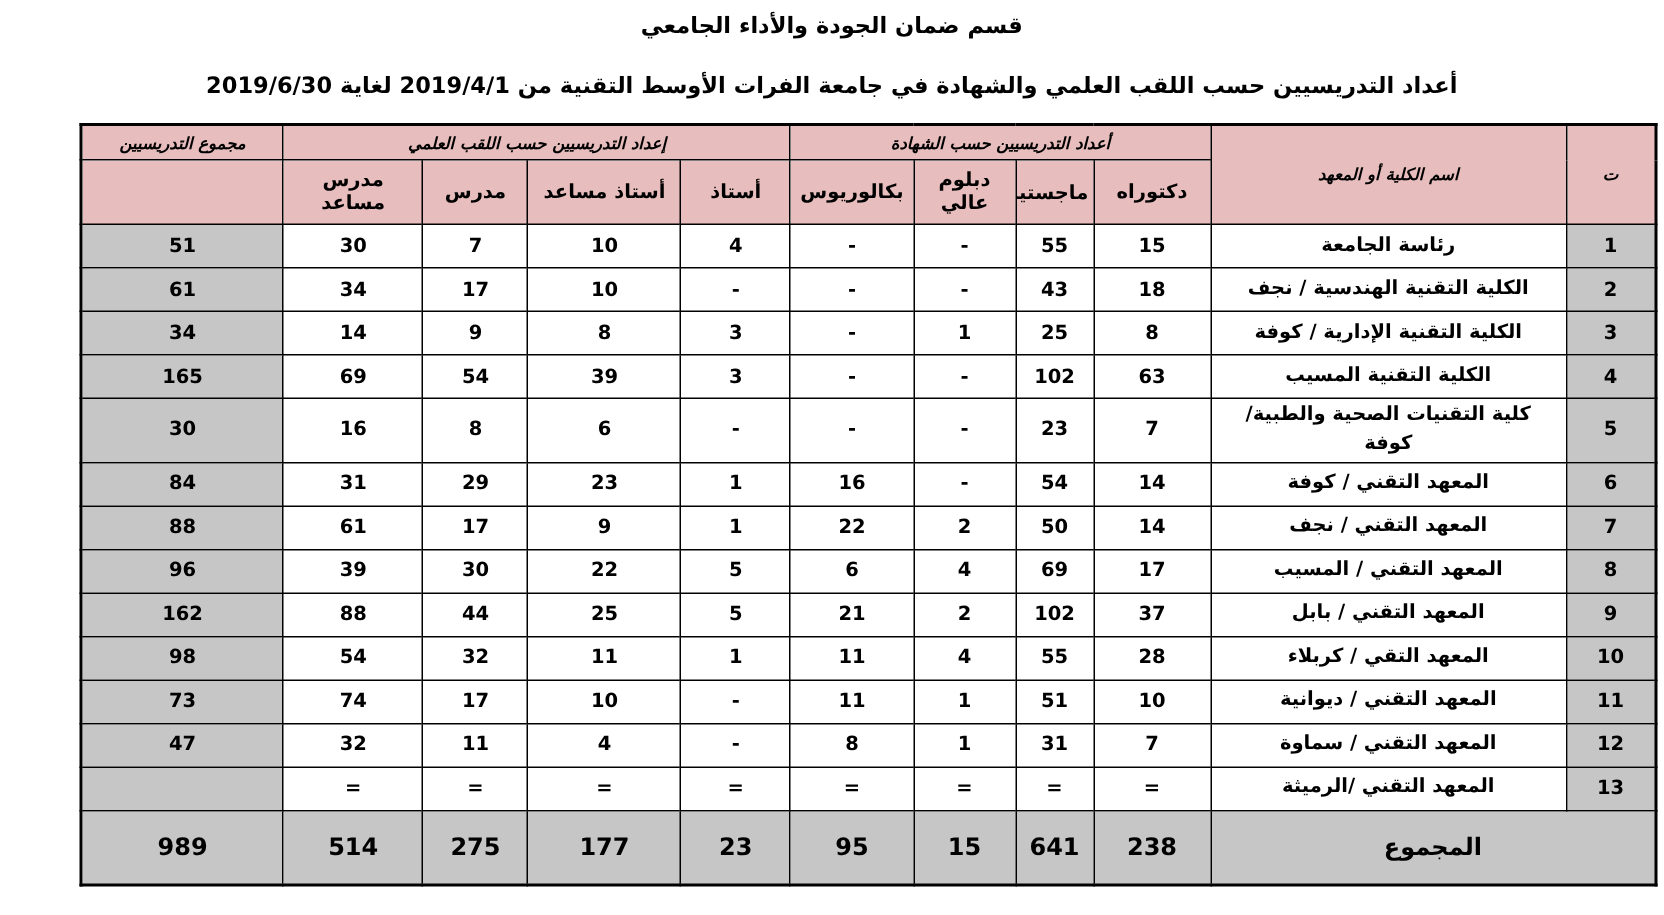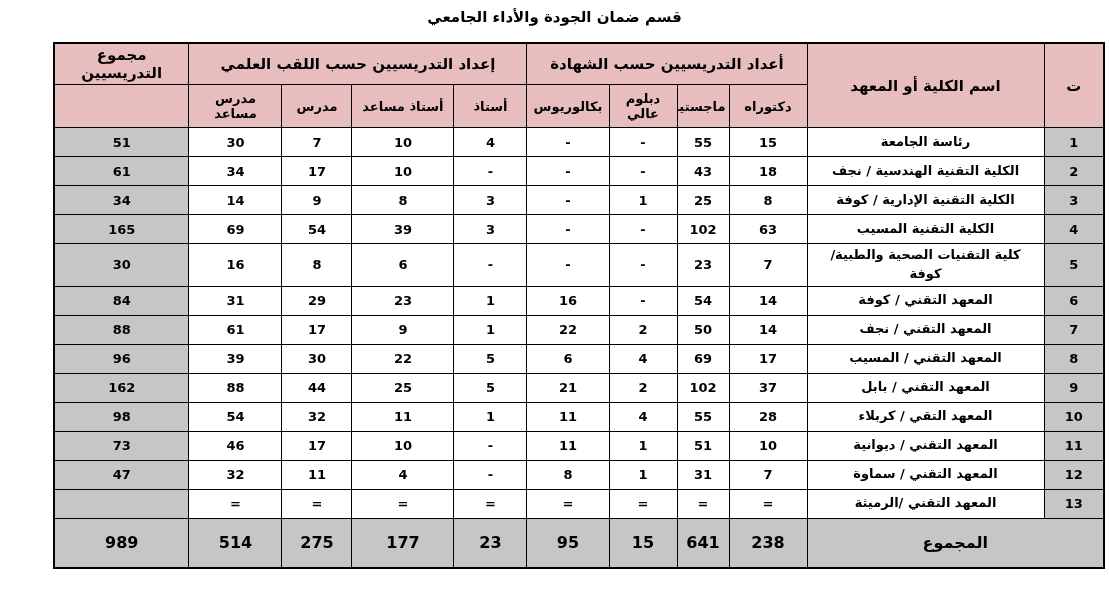--- a/index.html
+++ b/index.html
@@ -23,35 +23,36 @@
     width:1050px; margin:16px 4px 0 auto;
     direction:rtl; border:2px solid #000;
   }
   table.staff th, table.staff td {
     border:1px solid #000;
     text-align:center; vertical-align:middle;
     font-size:13px; font-weight:bold; color:#000;
     padding:2px 3px; overflow:hidden;
   }
   table.staff thead th { background:var(--pink); }
-  table.staff thead tr.group-row th { height:18px; font-size:15px; }
+  table.staff thead tr.group-row th { height:18px; font-size:11px;font-style:italic; }
   table.staff thead tr.sub-row th { height:38px; }
   th.masters-header { font-size:11.5px; padding:2px 1px; }
 
   tbody td { height:24px; background:#ffffff; }
   td.serial-cell, td.rowtotal-cell { background:var(--gray); }
   td.name-cell { white-space:pre-line; line-height:1.45;margin-top:21px; }
   tr.total-row td { background:var(--gray); height:44px; font-size:16px; }
 </style>
 </head>
 <body>
 
 <div class="page">
 
   <div class="title1">قسم ضمان الجودة والأداء الجامعي</div>
+  <div class="title2">أعداد التدريسيين حسب اللقب العلمي والشهادة في جامعة الفرات الأوسط التقنية من 2019/4/1 لغاية 2019/6/30</div>
 
   <table class="staff">
     <colgroup>
       <col style="width:60px">
         <col style="width:237px">
       <col style="width:78px">
         <col style="width:52px">
         <col style="width:68px">
         <col style="width:82px">
       <col style="width:73px">
@@ -215,21 +216,21 @@
         <tr>
           <td class="serial-cell">11</td>
           <td class="name-cell">المعهد التقني / ديوانية</td>
           <td class="num-cell">10</td>
           <td class="num-cell">51</td>
           <td class="num-cell">1</td>
           <td class="num-cell">11</td>
           <td class="num-cell">-</td>
           <td class="num-cell">10</td>
           <td class="num-cell">17</td>
-          <td class="num-cell">46</td>
+          <td class="num-cell">74</td>
           <td class="rowtotal-cell">73</td>
         </tr>
         <tr>
           <td class="serial-cell">12</td>
           <td class="name-cell">المعهد التقني / سماوة</td>
           <td class="num-cell">7</td>
           <td class="num-cell">31</td>
           <td class="num-cell">1</td>
           <td class="num-cell">8</td>
           <td class="num-cell">-</td>

